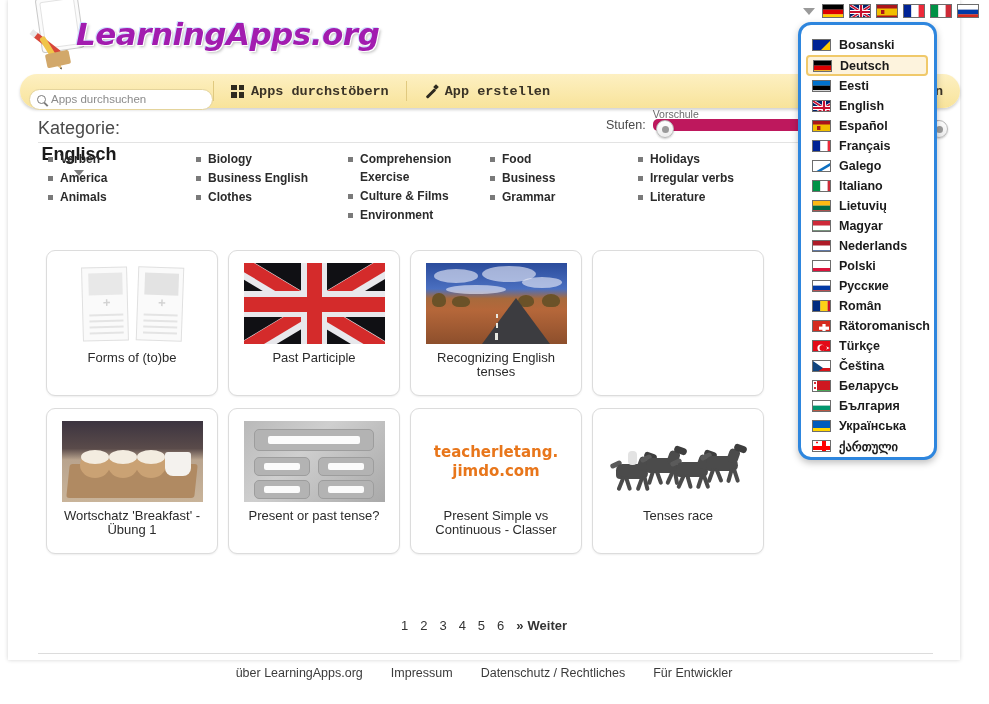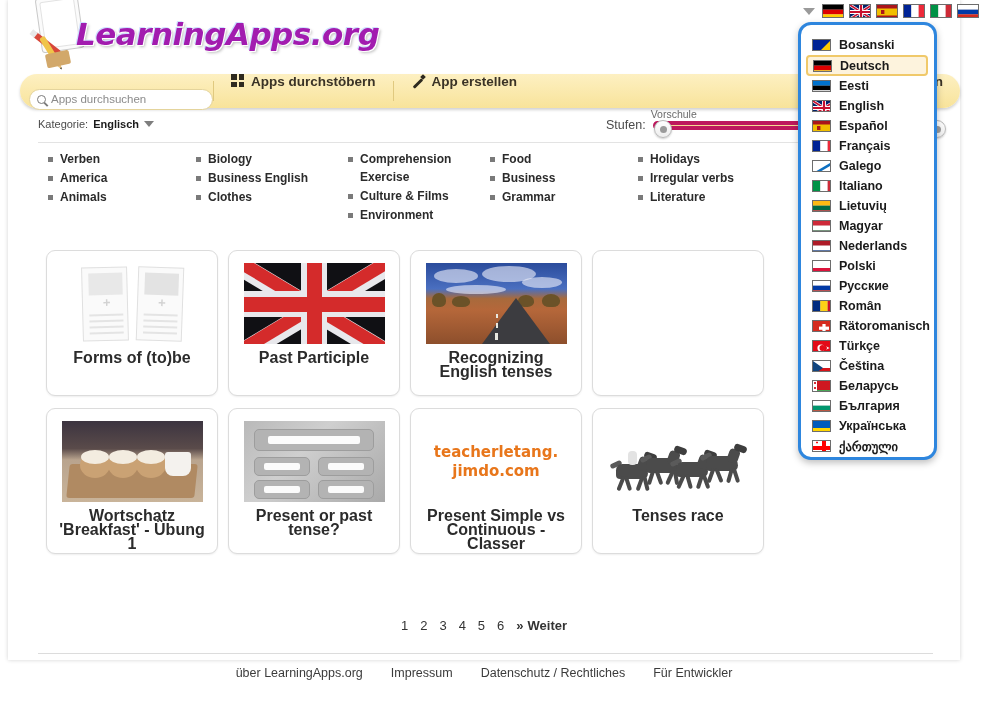--- a/index.html
+++ b/index.html
@@ -66,51 +66,51 @@
   }
   .mag {
     width:9px;height:9px;border:1.6px solid #7b7b7b;border-radius:50%;
     position:relative; flex:none; margin-right:5px;
   }
   .mag:after{content:"";position:absolute;width:1.6px;height:5px;background:#7b7b7b;
     right:-2px;bottom:-4px;transform:rotate(-45deg);}
   .search-ph { font-size:11.5px; color:#8b8b8b; }
   .nav-sep { width:1px; height:20px; background:#e0c97f; margin:0 0px; }
   .nav-item {
-    display:flex; gap:7px;
+    display:flex; align-items:center; gap:7px;
     padding:0 17px; height:34px; font-size:13.5px; font-weight:bold; color:#3a3326;
-    cursor:pointer; white-space:nowrap;
+    cursor:pointer; white-space:nowrap;font-family:Liberation Mono, monospace;
   }
   .grid-ico { width:13px;height:13px; display:grid; grid-template-columns:1fr 1fr;
               grid-template-rows:1fr 1fr; gap:2px; }
   .grid-ico span{background:#2e2a1f; display:block;}
   .pencil-ico { width:14px;height:14px; position:relative; }
   .pencil-ico:before{content:"";position:absolute;left:1px;top:8px;width:12px;height:3px;
     background:#2e2a1f;transform:rotate(-45deg);border-radius:1px;}
   .pencil-ico:after{content:"";position:absolute;left:10px;top:1px;width:4px;height:4px;
     background:#2e2a1f;transform:rotate(-45deg);}
   .nav-right { margin-left:auto; }
 
   
   .filterbar { position:absolute; left:0; top:118px; width:952px; }
   .kat {
-    position:absolute; left:30px; top:0; font-size:11px; color:#4a4a4a;
-    display:flex; align-items:center; gap:5px;
+    position:absolute; left:30px; top:0; font-size:18px; color:#4a4a4a;
+    display:flex; align-items:center; gap:5px;flex-direction:column;
   }
   .kat b { color:#1a1a1a; font-weight:bold; }
   .kat .dd { width:0;height:0;border-left:5px solid transparent;
     border-right:5px solid transparent;border-top:6px solid #7e7e7e; cursor:pointer;}
 
   .stufen {
     position:absolute; left:598px; top:0px; display:flex; align-items:center;
   }
   .stufen-label { font-size:12.5px; color:#4a4a4a; margin-right:7px; }
   .slider {
     position:relative; width:286px; height:9px; background:#f5d992;
-    border-radius:5px; border:4px solid #be185d;
+    border-radius:5px; border:6px solid #be185d;
   }
   .sl-handle {
     position:absolute; top:-5px; width:18px; height:18px; border-radius:50%;
     background:linear-gradient(#ffffff,#ededed); border:1px solid #b9b9b9;
     box-shadow:0 1px 2px rgba(0,0,0,0.2);
   }
   .sl-handle:after{content:"";position:absolute;left:5px;top:5px;width:7px;height:7px;
     border-radius:50%;background:#9a9a9a;}
   .sl-tip {
     position:absolute; top:-17px; left:-6px; font-size:10.5px; color:#6a6a6a;
@@ -148,21 +148,21 @@
     box-shadow:0 1px 2px rgba(0,0,0,0.07);
     display:flex; flex-direction:column; align-items:center;
     cursor:pointer; overflow:hidden; position:relative;
   }
   .card .thumb {
     margin-top:12px; width:141px; height:81px; overflow:hidden;
     display:flex; align-items:center; justify-content:center;
     position:relative;
   }
   .card .title {
-    margin-top:7px; font-size:16px; font-weight:bold; color:#2b2b2b;
+    margin-top:7px; font-size:13px; font-weight:normal; color:#2b2b2b;
     text-align:center; line-height:14px; width:150px;
   }
 
   
   .th-placeholder { display:flex; gap:9px; align-items:center; justify-content:center; width:100%; height:100%;}
   .ph-doc { width:46px; height:74px; border:1px solid #e0e0e0; background:#fafafa;
             position:relative; transform:rotate(-1.5deg); }
   .ph-doc.b { transform:rotate(2deg); }
   .ph-doc .imgbox{position:absolute;left:6px;top:5px;width:34px;height:22px;background:#e8e8e8;}
   .ph-doc .plus{position:absolute;left:20px;top:30px;font-size:13px;color:#d2d2d2;font-weight:bold;line-height:10px;}

